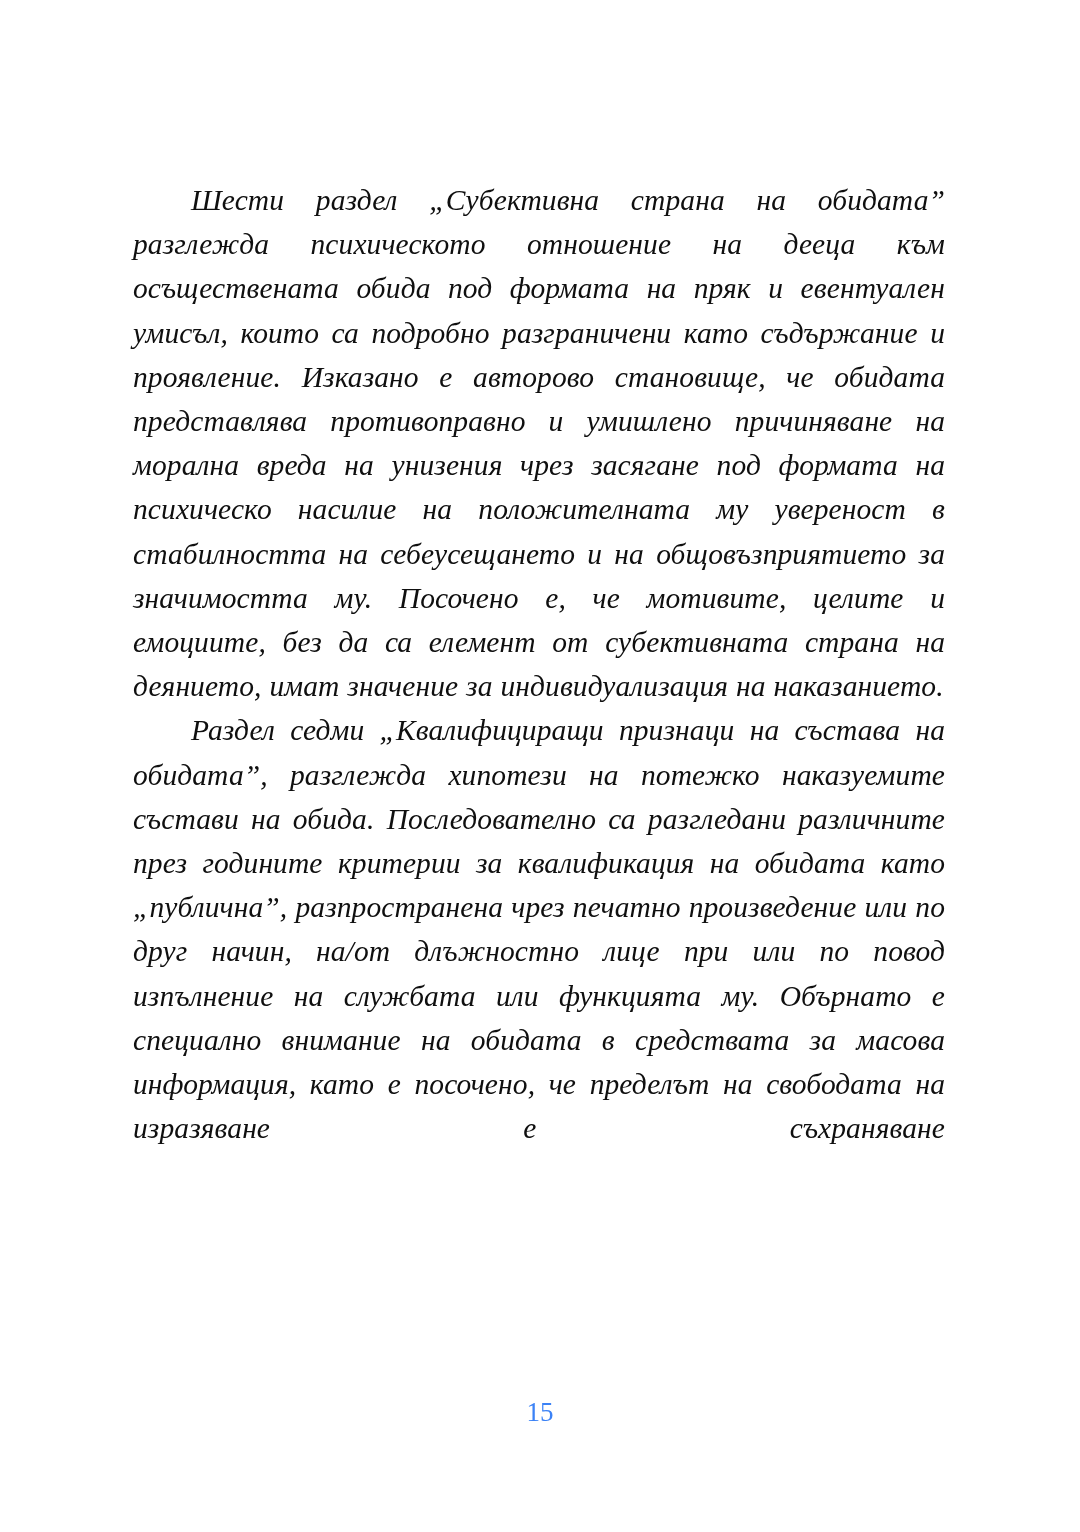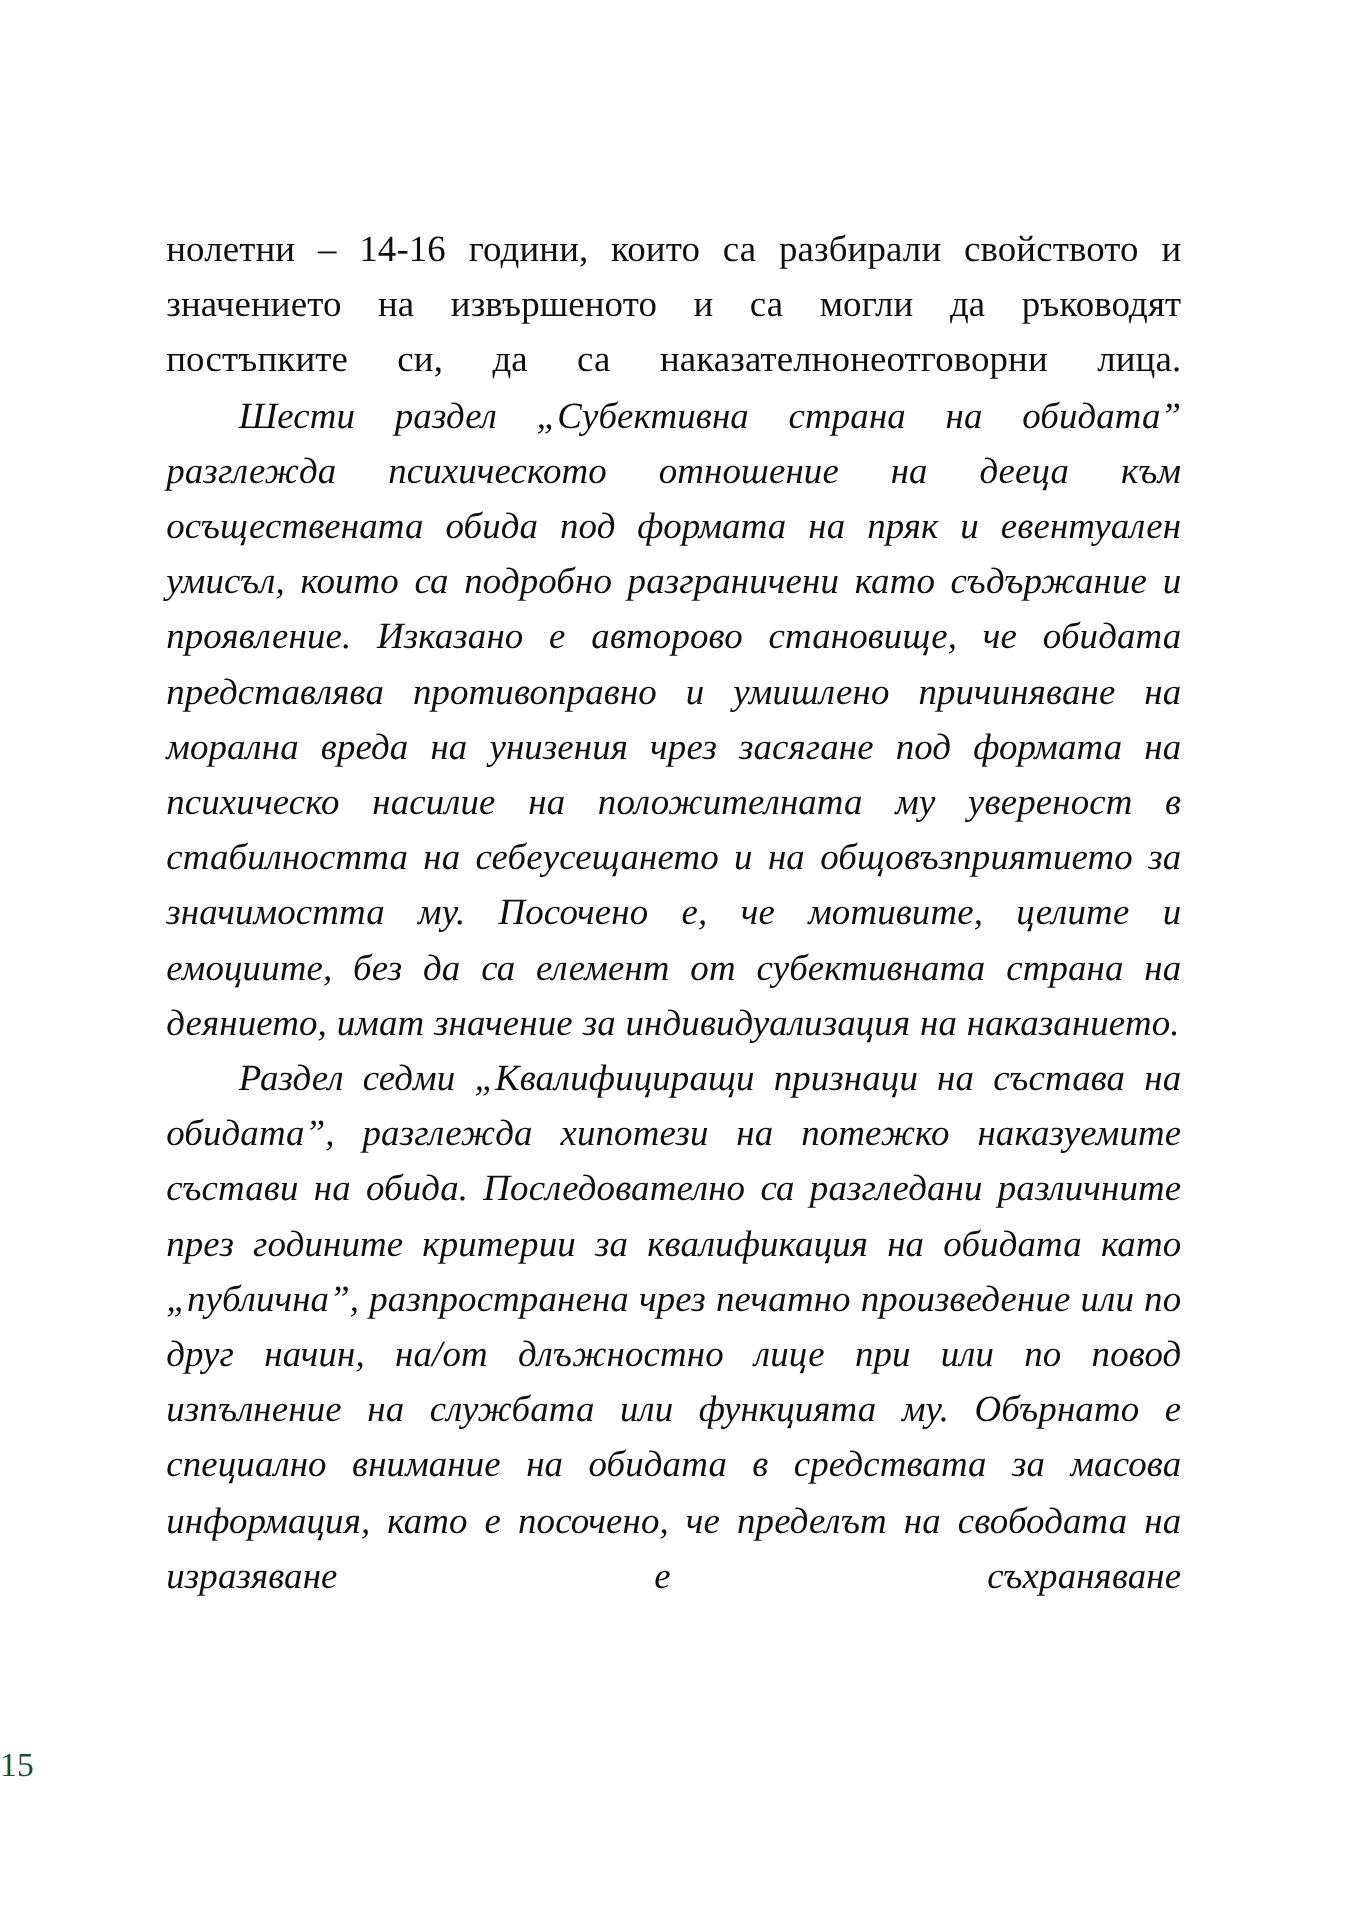--- a/index.html
+++ b/index.html
@@ -39,32 +39,32 @@
   }
   
   .para.justify-last {
     text-align-last: justify;
   }
   .page-number {
     position: absolute;
     left: 0;
     right: 0;
     top: 1396px;
+    text-align: center;
     font-size: 27px;
     line-height: 32px;
     font-family: "Liberation Serif", "DejaVu Serif", serif;
-    color: #14532d;
+    color: #3b82f6;
   }
 </style>
 </head>
 <body>
 
 <div class="page">
 
   <div class="text-block">
-    <p class="para justify-last">нолетни – 14-16 години, които са разбирали свойството и значението на извършеното и са могли да ръководят постъпките си, да са наказателнонеотговорни лица.</p>
     <p class="para indent">Шести раздел „Субективна страна на обидата” разглежда психическото отношение на дееца към осъществената обида под формата на пряк и евентуален умисъл, които са подробно разграничени като съдържание и проявление. Изказано е авторово становище, че обидата представлява противоправно и умишлено причиняване на морална вреда на унизения чрез засягане под формата на психическо насилие на положителната му увереност в стабилността на себеусещането и на общовъзприятието за значимостта му. Посочено е, че мотивите, целите и емоциите, без да са елемент от субективната страна на деянието, имат значение за индивидуализация на наказанието.</p>
     <p class="para indent justify-last">Раздел седми „Квалифициращи признаци на състава на обидата”, разглежда хипотези на потежко наказуемите състави на обида. Последователно са разгледани различните през годините критерии за квалификация на обидата като „публична”, разпространена чрез печатно произведение или по друг начин, на/от длъжностно лице при или по повод изпълнение на службата или функцията му. Обърнато е специално внимание на обидата в средствата за масова информация, като е посочено, че пределът на свободата на изразяване е съхраняване</p>
   </div>
 
   <div class="page-number">15</div>
 
 </div>
 
 </body></html>

